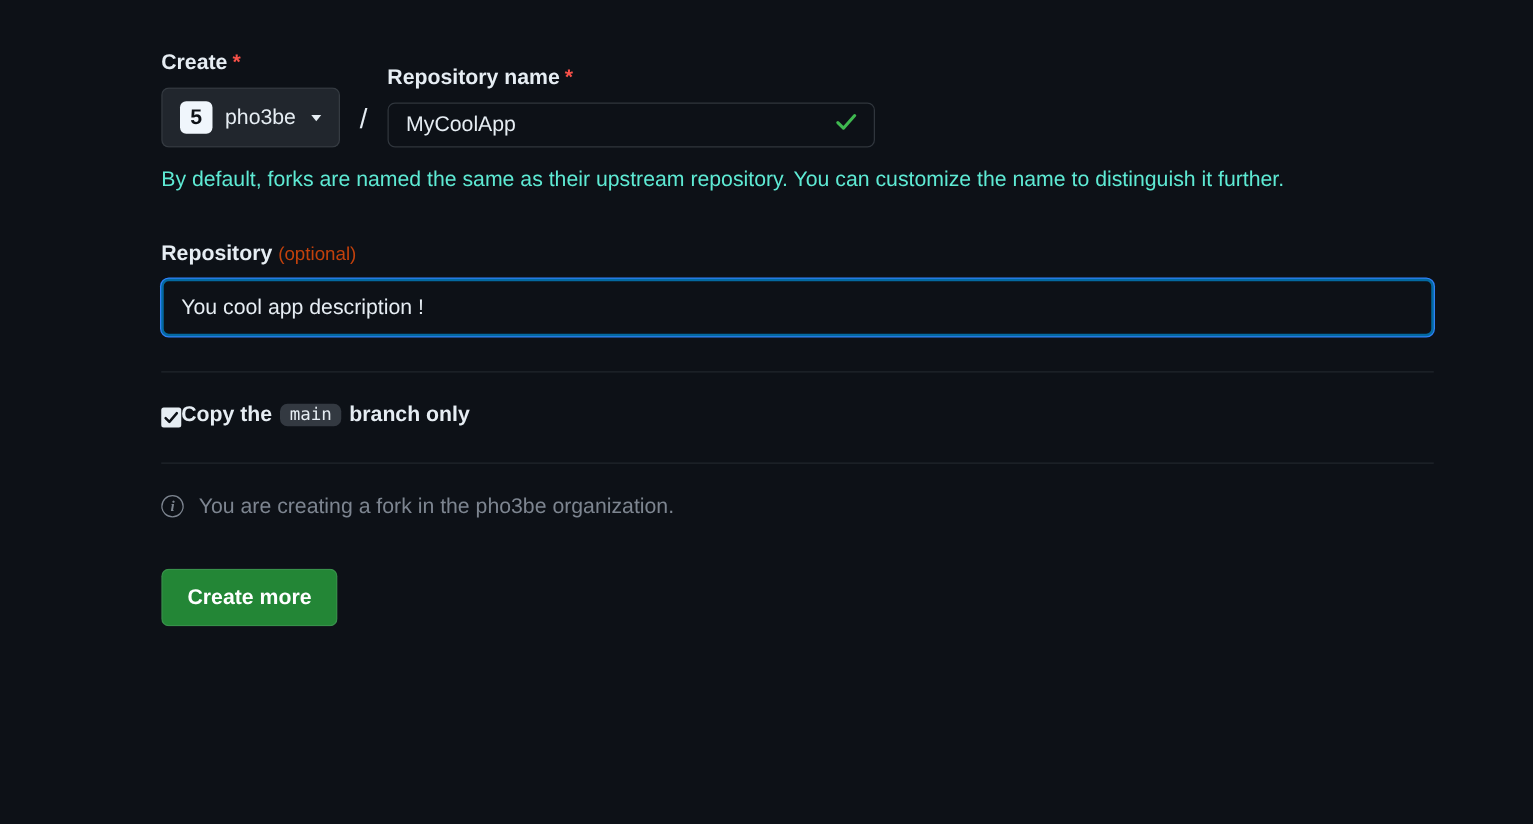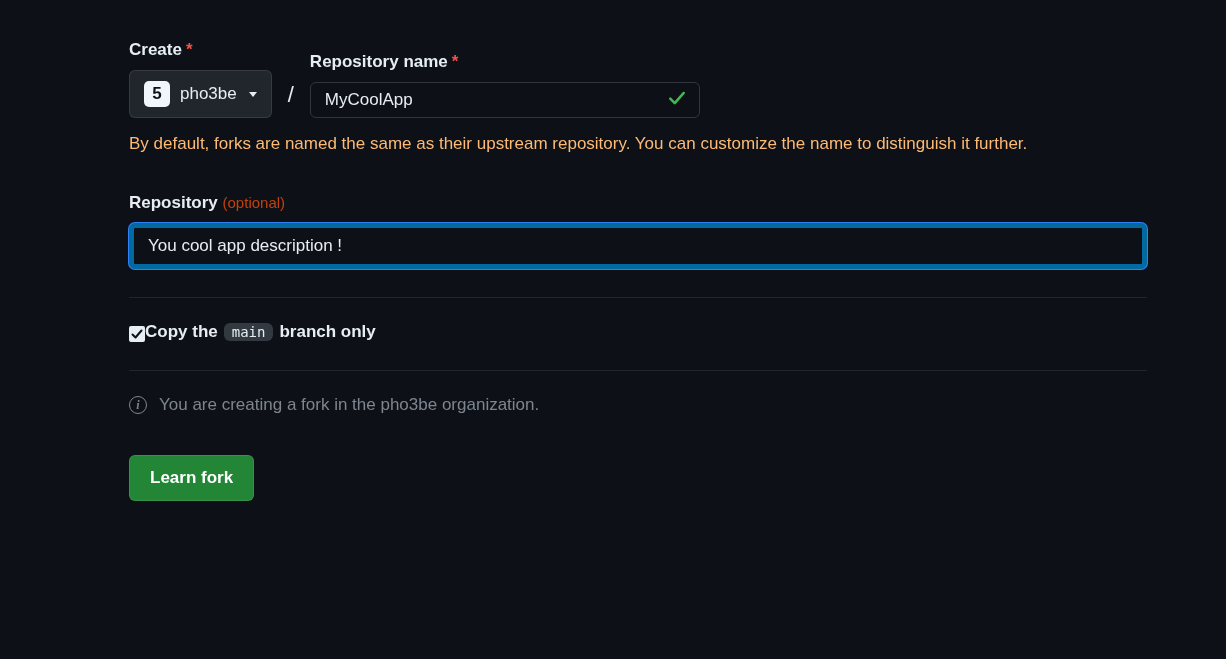--- a/index.html
+++ b/index.html
@@ -84,35 +84,35 @@
       outline: none;
     }
     .check-icon {
       position: absolute;
       right: 14px;
       top: 50%;
       transform: translateY(-50%);
       color: #3fb950;
     }
     .help-text {
-      color: #fdba74;
+      color: #5eead4;
       font-size: 17px;
       line-height: 1.6;
       margin-bottom: 36px;
     }
     .desc-label { margin-bottom: 10px; }
     .optional {
       color: #c2410c;
       font-weight: 400;
       font-size: 15px;
     }
     .desc-input {
       width: 100%;
       background: #0d1117;
-      border: 5px solid #0369a1;
+      border: 2px solid #0369a1;
       border-radius: 6px;
       color: #e6edf3;
       font-size: 17px;
       padding: 10px 14px;
       height: 46px;
       outline: none;
       box-shadow: 0 0 0 1px #2f81f7;
     }
     .divider {
       border: none;
@@ -254,15 +254,15 @@
     </div>
   </div>
 
   <hr class="divider">
 
   <div class="info-row">
     <span class="info-icon">i</span>
     <span>You are creating a fork in the pho3be organization.</span>
   </div>
 
-  <button class="create-btn">Learn fork</button>
+  <button class="create-btn">Create more</button>
 
 </div>
 
 </body></html>

